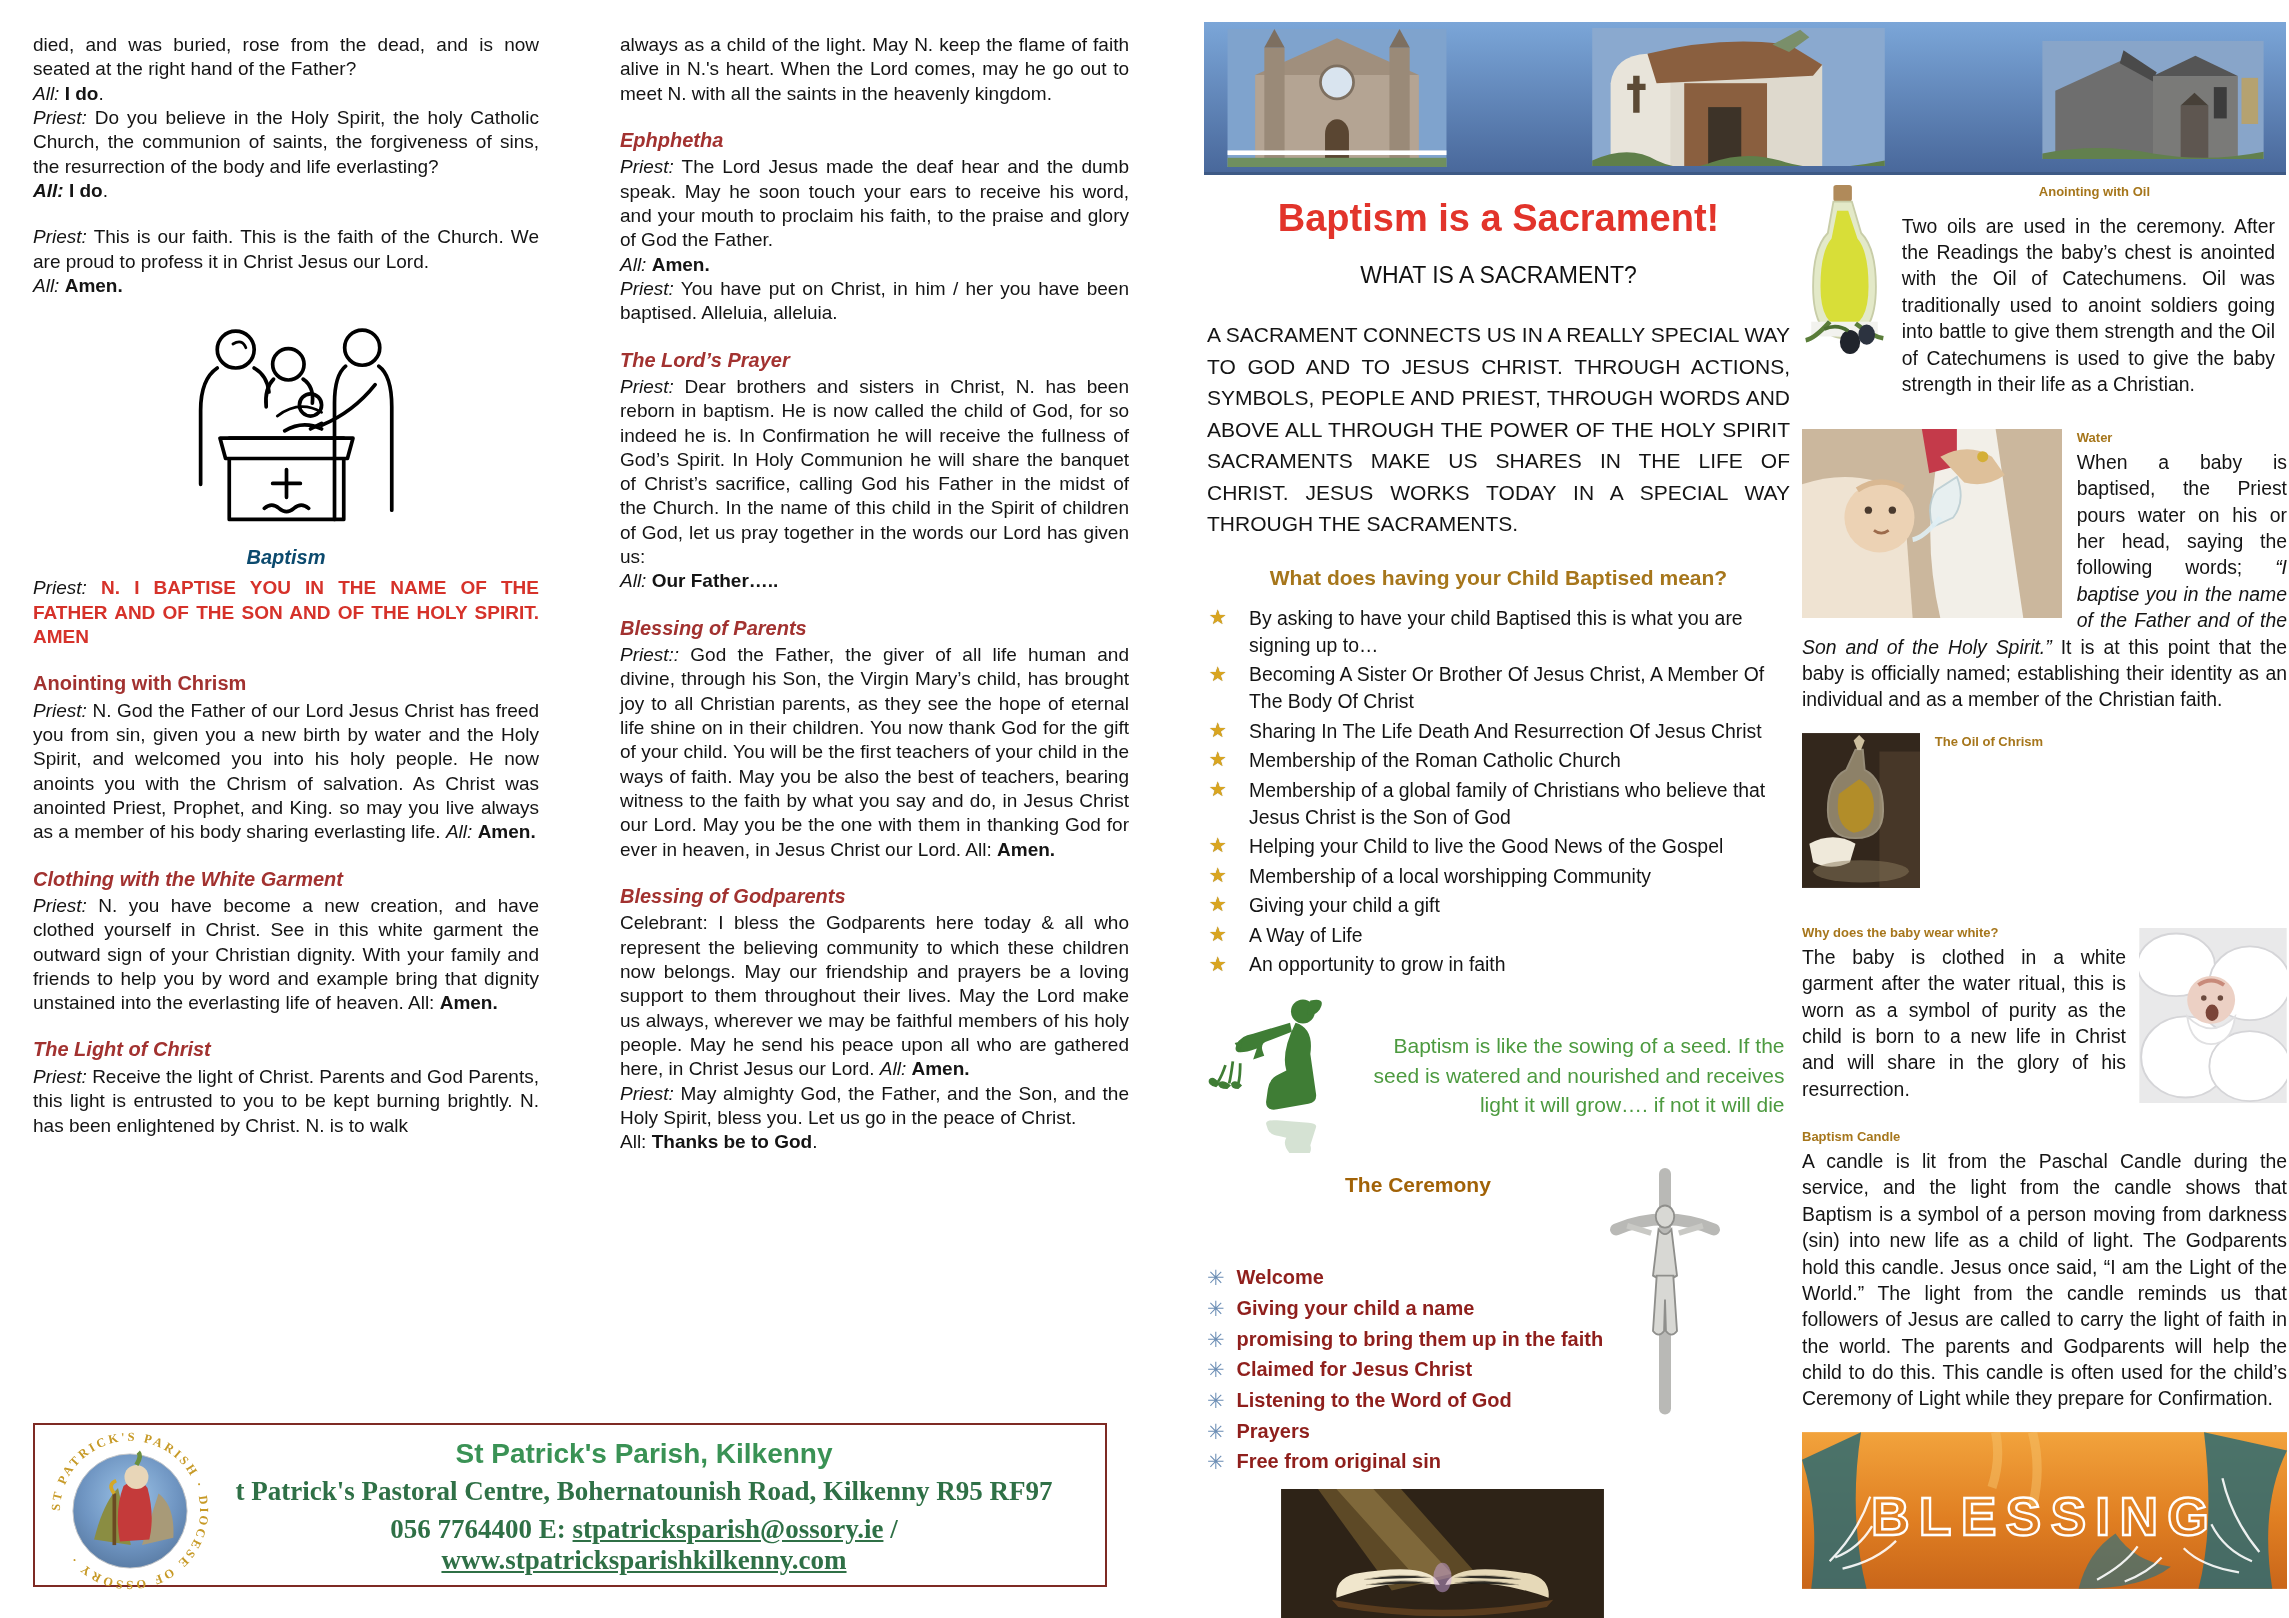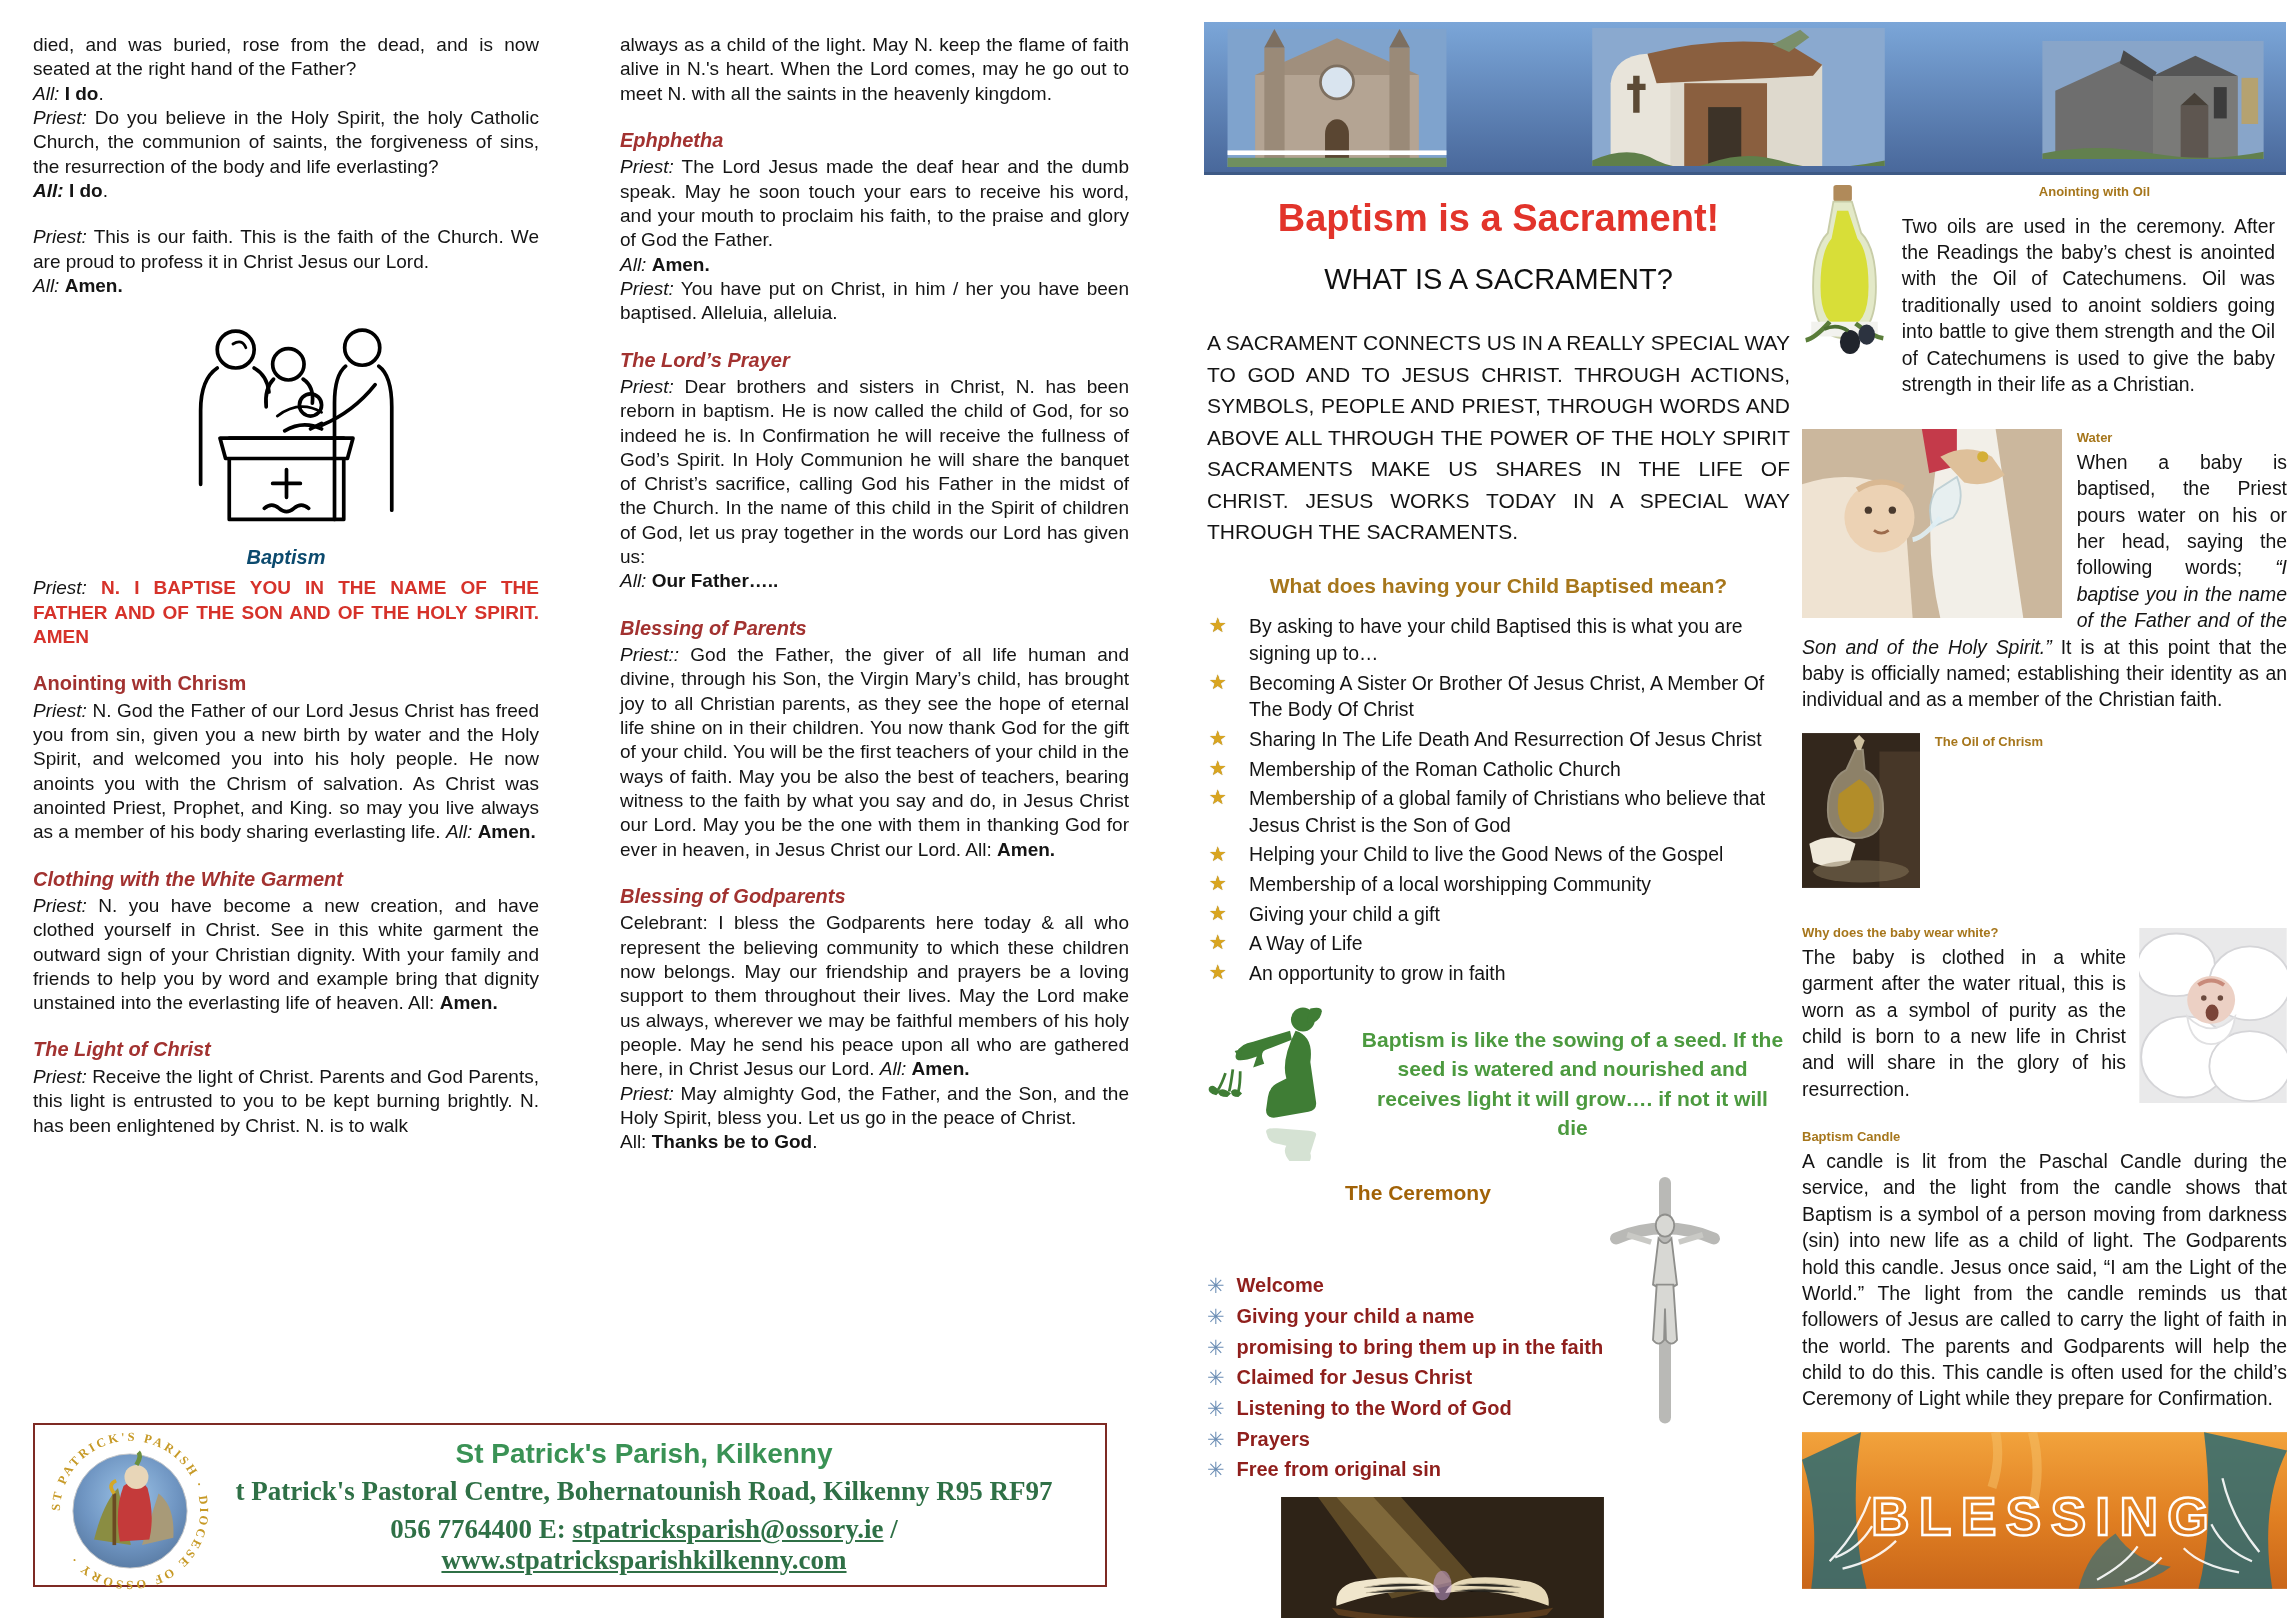--- a/index.html
+++ b/index.html
@@ -36,29 +36,29 @@
 
   
   #banner{
     position:absolute;left:1204px;top:22px;width:1082px;height:150px;
     background:linear-gradient(#7BA6D8,#49689B);border-bottom:3.7px solid #3E5A85;
   }
   #banner svg{position:absolute;}
 
   #rp-main{position:absolute;left:1207px;top:198px;width:583px;font-size:19.4px;line-height:1.36;}
   .rp-title{color:#E2342B;font-weight:700;font-size:38px;text-align:center;margin:0 0 20px 0;line-height:1.1;}
-  .rp-sub{font-size:29px;text-align:center;margin:0 0 28px 0;color:#111;}
+  .rp-sub{font-size:23px;text-align:center;margin:0 0 28px 0;color:#111;}
   .rp-caps{text-align:justify;font-size:21px;line-height:1.5;margin:0 0 24px 0;}
   .rp-gold-h{color:#A6761B;font-weight:700;font-size:21px;text-align:center;margin:0 0 13px 0;}
   ul.star-list{list-style:none;margin:0 0 13px 0;padding:0;font-size:19.4px;line-height:1.38;}
   ul.star-list li{position:relative;padding-left:42px;margin-bottom:2.8px;text-align:left;}
   ul.star-list .star{position:absolute;left:1.8px;top:-0.9px;color:#D9A520;font-size:20px;text-shadow:0 0 0.9px #8a6a10;}
   .seed-block{display:flex;align-items:center;margin:7.4px 0 11px 0;}
   .seed-graphic{flex:0 0 148px;}
-  .seed-quote{flex:1;color:#4C9A3F;font-weight:700;font-size:21px;text-align:center;line-height:1.4;padding:0 5.5px;}
+  .seed-quote{flex:1;color:#4C9A3F;font-weight:400;font-size:21px;text-align:right;line-height:1.4;padding:0 5.5px;}
   .ceremony-wrap{position:relative;margin-top:9.2px;min-height:305px;}
   .ceremony-h{color:#a16207;font-weight:700;font-size:21px;text-align:left;margin:0 0 65px 138px;}
   ul.cer-list{list-style:none;margin:0;padding:0;width:434px;font-size:20px;line-height:1.35;}
   ul.cer-list li{position:relative;padding-left:29.5px;margin-bottom:3.7px;color:#8F1F1C;font-weight:700;text-align:left;}
   ul.cer-list .ast{position:absolute;left:0;top:0;color:#6C8EB5;font-weight:400;font-size:21px;}
   #crucifix{position:absolute;right:65px;top:-9.2px;}
   #bible-img{display:block;margin:13px 0 0 74px;}
 
   #rp-side{position:absolute;left:1802px;top:183px;width:485px;font-size:19.4px;line-height:1.36;text-align:justify;}
   .side-h{color:#A6761B;font-weight:700;font-size:13px;margin:0 0 1.8px 0;text-align:left;}

